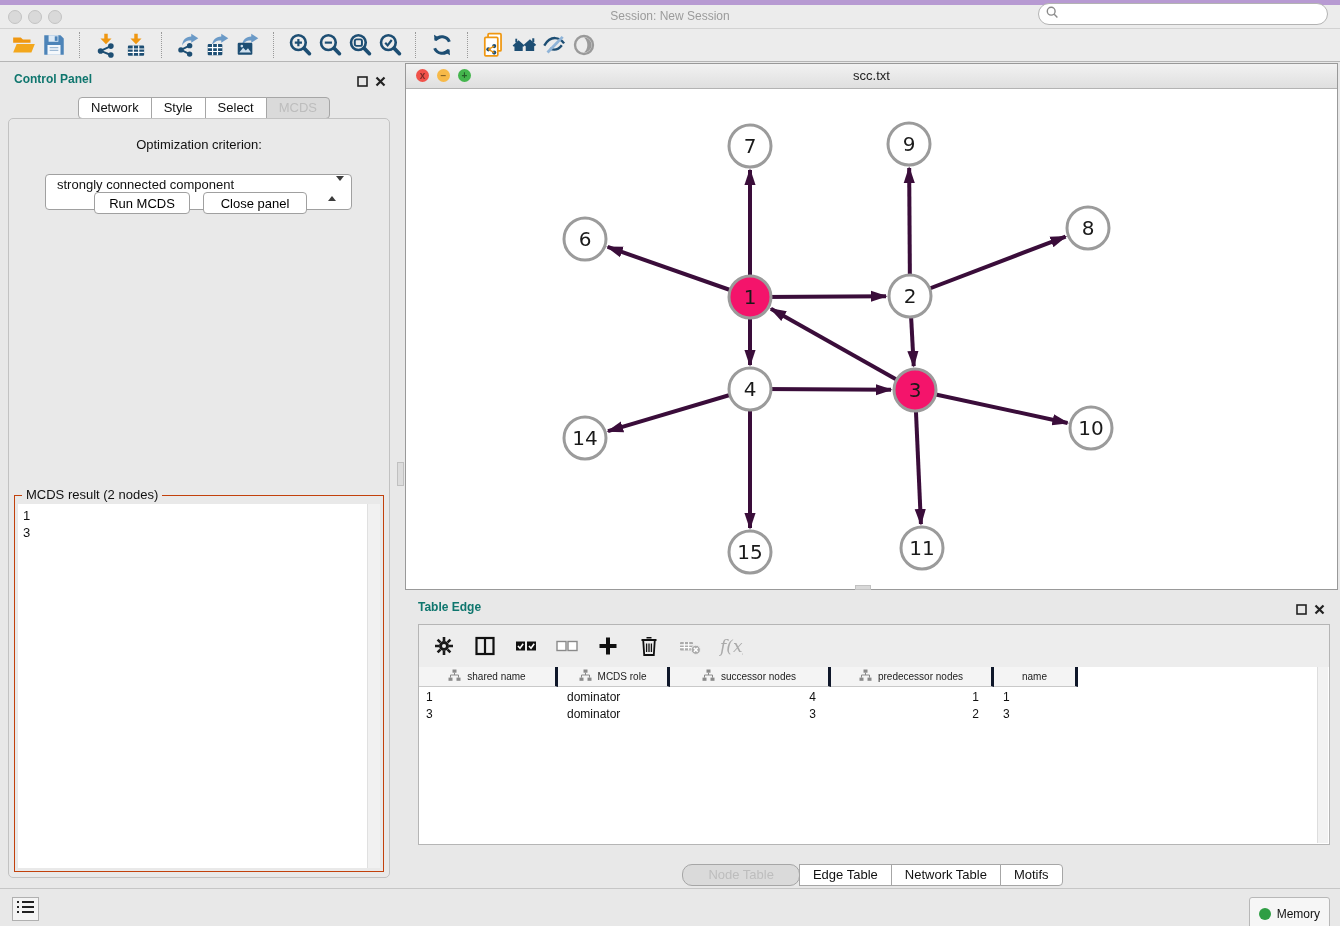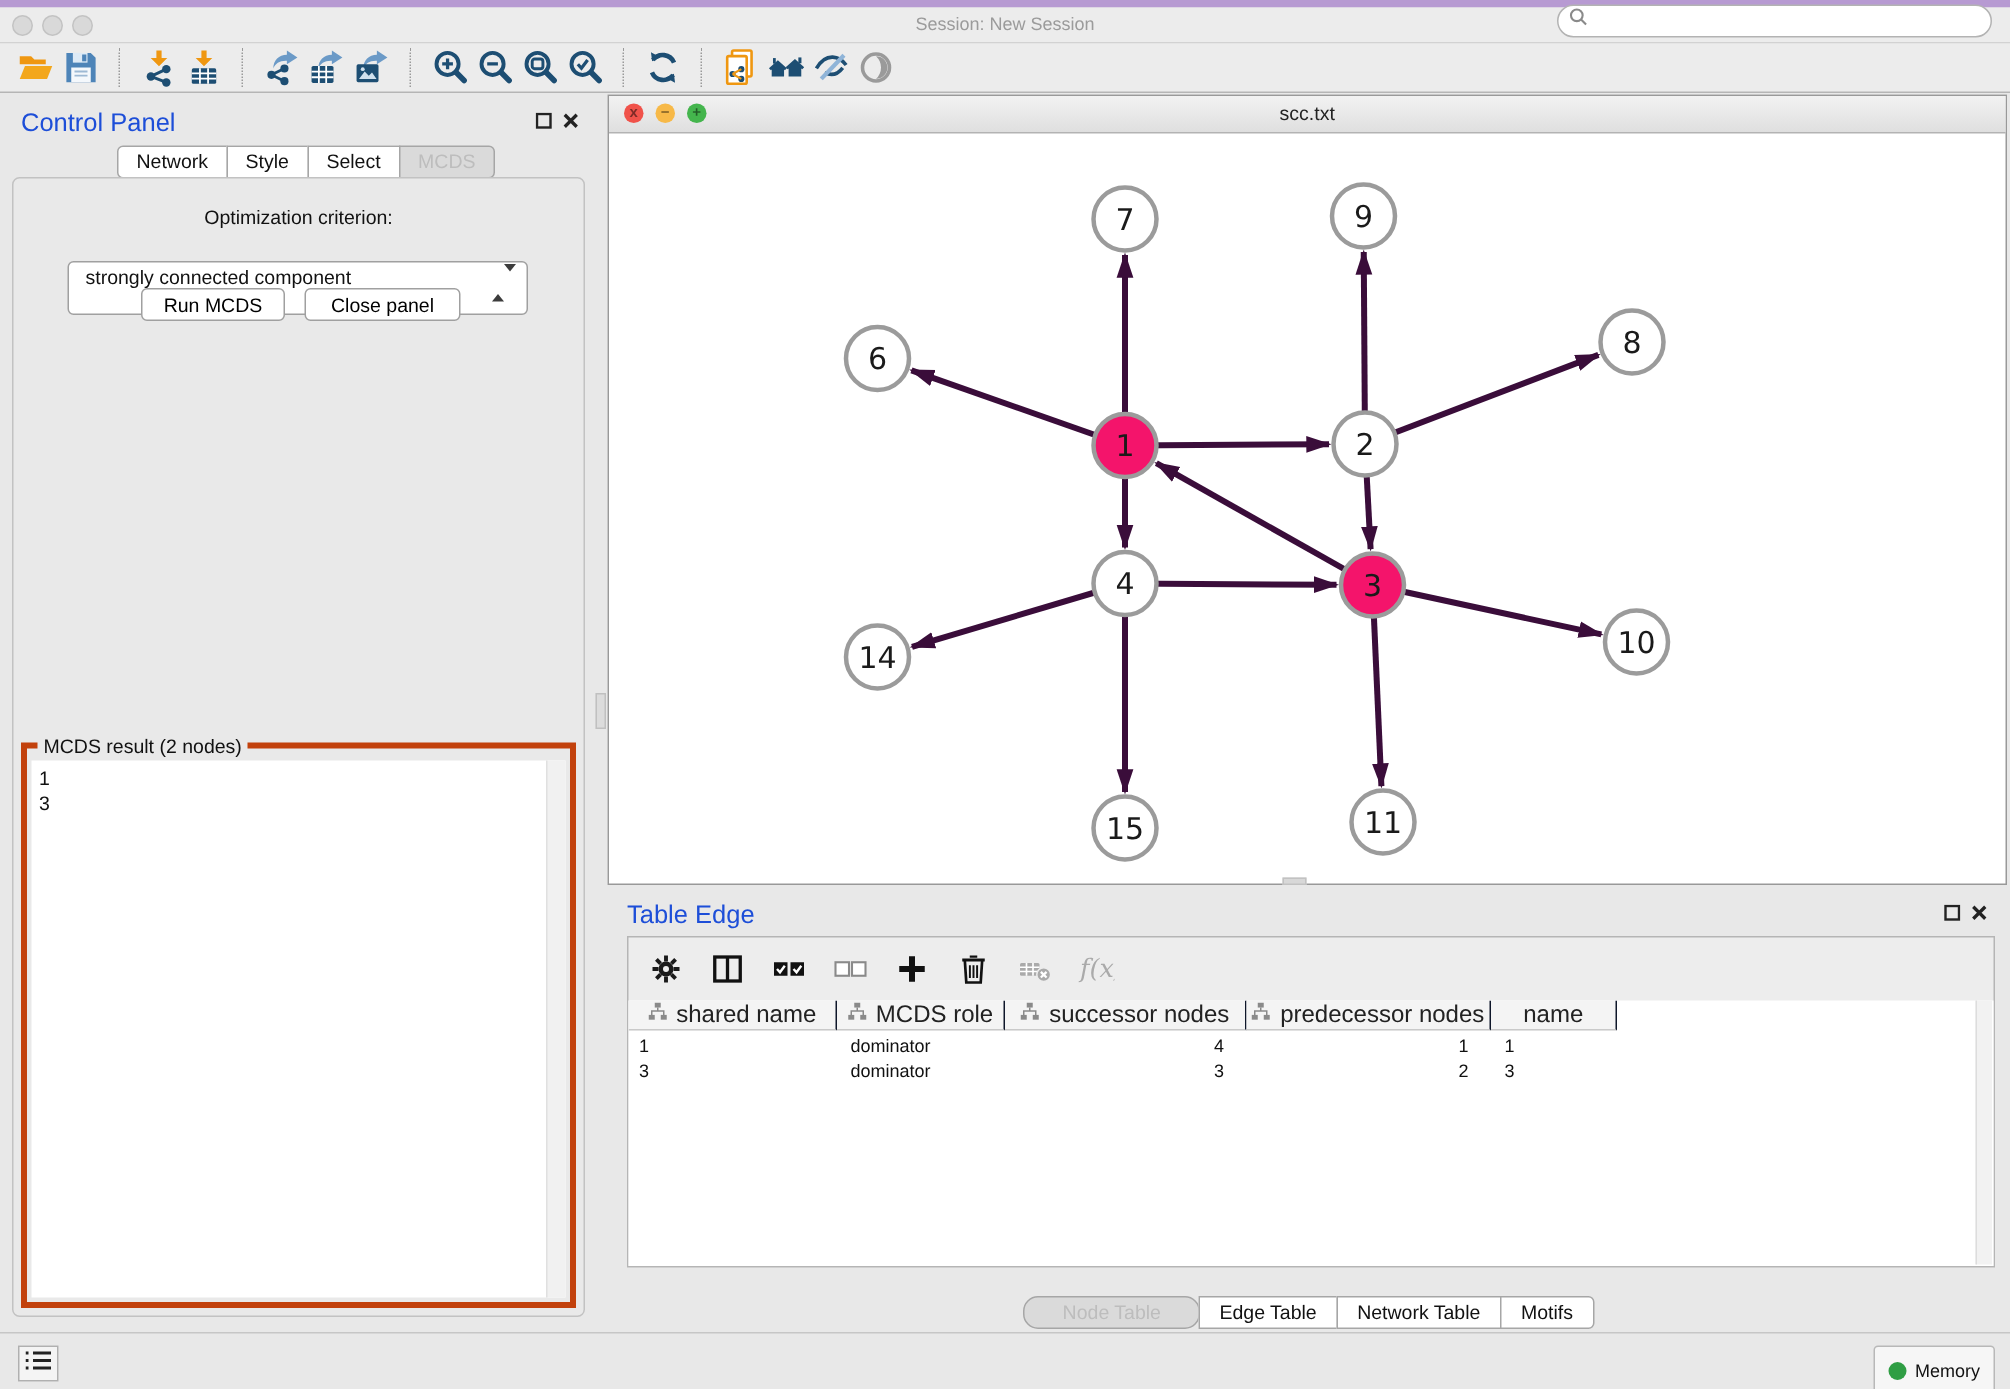--- a/index.html
+++ b/index.html
@@ -12,57 +12,57 @@
   .top-strip{position:absolute;left:0;top:0;width:1340px;height:5px;background:#b79ad2;}
   .titlebar{position:absolute;left:0;top:5px;width:1340px;height:23px;background:#ececec;border-bottom:1px solid #d2d2d2;}
   .traffic{position:absolute;top:5px;width:14px;height:14px;border-radius:50%;background:#d9d9d9;border:1px solid #c3c3c3;box-sizing:border-box;}
   .win-title{position:absolute;left:0;right:0;top:4px;text-align:center;font-size:12px;color:#9b9b9b;}
   .toolbar{position:absolute;left:0;top:29px;width:1340px;height:33px;background:#ececec;border-bottom:1px solid #b5b5b5;display:flex;align-items:center;padding-left:9px;box-sizing:border-box;}
   .tbtn{width:30px;height:30px;display:flex;align-items:center;justify-content:center;flex:0 0 auto;}
   .tsep{width:1px;height:26px;border-left:1px dotted #9a9a9a;margin:0 10px;flex:0 0 auto;}
   .search-wrap{position:absolute;right:12px;top:3px;width:290px;height:22px;background:#fff;border:1px solid #b3b3b3;border-radius:12px;display:flex;align-items:center;padding-left:7px;box-sizing:border-box;}
   .search-wrap input{border:none;outline:none;flex:1;font-size:12px;background:transparent;margin-left:5px;font-family:"Liberation Sans",sans-serif;}
   
-  .panel-title{font-size:17px;color:#1d4ed8;}
+  .panel-title{font-size:12px;color:#0f766e;font-weight:bold;}
   .ph-icons{position:absolute;display:flex;gap:7px;align-items:center;}
   
   .control-panel{position:absolute;left:0;top:63px;width:400px;height:825px;background:#e8e8e8;}
   .cp-title{position:absolute;left:14px;top:9px;}
   .cp-tabs{position:absolute;left:78px;top:34px;display:flex;}
   .tab{height:20px;line-height:20px;padding:0 12px;font-size:13px;background:#fff;border:1px solid #a6a6a6;margin-left:-1px;text-align:center;}
   .tab.first{border-radius:4px 0 0 4px;margin-left:0;}
   .tab.last{border-radius:0 4px 4px 0;}
   .tab.selected{background:#dadada;color:#bdbdbd;}
   .cp-content{position:absolute;left:8px;top:55px;width:382px;height:760px;background:#e9e9e9;border:1px solid #c2c2c2;border-radius:5px;box-sizing:border-box;}
   .opt-label{position:absolute;left:0;right:0;top:18px;text-align:center;font-size:13px;}
   .select-box{position:absolute;left:36px;top:55px;width:307px;height:36px;background:#fff;border:1px solid #a0a0a0;border-radius:4px;box-sizing:border-box;font-size:13px;line-height:20px;padding-left:11px;}
   .updown{position:absolute;right:7px;top:4px;}
   .updown .t-up{width:0;height:0;border-left:4px solid transparent;border-right:4px solid transparent;border-bottom:5px solid #3c3c3c;margin-bottom:2px;}
   .updown .t-down{width:0;height:0;border-left:4px solid transparent;border-right:4px solid transparent;border-top:5px solid #3c3c3c;}
   .cp-btn{position:absolute;top:73px;height:22px;background:#fff;border:1px solid #a0a0a0;border-radius:4px;font-size:13px;text-align:center;line-height:20px;box-sizing:border-box;font-family:"Liberation Sans",sans-serif;}
-  .fieldset{position:absolute;left:5px;top:376px;width:370px;height:377px;border:4px solid #c2410c;box-sizing:border-box;}
+  .fieldset{position:absolute;left:5px;top:376px;width:370px;height:377px;border:1px solid #c2410c;box-sizing:border-box;}
   .fieldset .legend{position:absolute;top:-9px;left:7px;background:#e9e9e9;padding:0 4px;font-size:13px;}
   .result-text{position:absolute;left:3px;top:8px;right:3px;bottom:3px;background:#fff;font-size:13px;line-height:17px;padding:3px 5px;box-sizing:border-box;}
   .result-scroll{position:absolute;right:3px;top:8px;width:13px;bottom:3px;background:#f1f1f1;border-left:1px solid #e0e0e0;box-sizing:border-box;}
   
   .network-window{position:absolute;left:405px;top:63px;width:933px;height:527px;background:#fff;border:1px solid #999;box-sizing:border-box;}
   .nw-titlebar{position:absolute;left:0;top:0;right:0;height:24px;background:linear-gradient(#f2f2f2,#dfdfdf);border-bottom:1px solid #b3b3b3;}
   .nw-title{position:absolute;left:0;right:0;top:4px;text-align:center;font-size:13px;color:#222;}
   .nw-light{position:absolute;top:5px;width:13px;height:13px;border-radius:50%;font-size:10px;line-height:13px;text-align:center;color:rgba(0,0,0,.48);font-weight:bold;box-sizing:border-box;}
   .nw-canvas{position:absolute;left:0;top:24px;}
   .vsplit-handle{position:absolute;left:397px;top:462px;width:7px;height:24px;background:#dcdcdc;border:1px solid #c0c0c0;box-sizing:border-box;}
   .hsplit-handle{position:absolute;left:855px;top:585px;width:16px;height:5px;background:#d8d8d8;border:1px solid #c2c2c2;box-sizing:border-box;}
   
   .table-panel{position:absolute;left:405px;top:595px;width:935px;height:293px;background:#e8e8e8;}
   .tp-title{position:absolute;left:13px;top:5px;}
   .tp-box{position:absolute;left:13px;top:29px;width:912px;height:221px;background:#ededed;border:1px solid #b5b5b5;box-sizing:border-box;}
   .tp-toolbar{position:absolute;left:0;top:0;right:0;height:42px;display:flex;align-items:center;padding-left:12px;gap:15px;}
   .tp-table{position:absolute;left:0;top:42px;right:0;bottom:0;background:#fff;overflow:hidden;}
   .th-row{position:absolute;left:0;top:0;height:20px;display:flex;}
-  .th-cell{height:20px;background:#f4f4f4;border-right:1px solid #0f172a;border-bottom:1px solid #c9c9c9;display:flex;align-items:center;justify-content:center;gap:6px;font-size:16px;color:#222;box-sizing:border-box;}
+  .th-cell{height:20px;background:#f4f4f4;border-right:3px solid #0f172a;border-bottom:1px solid #c9c9c9;display:flex;align-items:center;justify-content:center;gap:6px;font-size:10px;color:#222;box-sizing:border-box;}
   .tr-row{position:absolute;left:0;display:flex;height:17px;}
   .td-cell{height:17px;font-size:12px;line-height:16px;box-sizing:border-box;overflow:hidden;white-space:nowrap;}
   .tp-scroll{position:absolute;right:1px;top:42px;width:11px;bottom:1px;background:#f2f2f2;border-left:1px solid #ddd;box-sizing:border-box;}
   .tp-tabs{position:absolute;left:0;right:0;top:269px;display:flex;justify-content:center;}
   
   .statusbar{position:absolute;left:0;top:888px;width:1340px;height:38px;background:#e8e8e8;border-top:1px solid #c6c6c6;box-sizing:border-box;}
   .list-btn{position:absolute;left:12px;top:8px;width:27px;height:24px;background:#f4f4f4;border:1px solid #b0b0b0;display:flex;align-items:center;justify-content:center;box-sizing:border-box;}
   .memory-btn{position:absolute;right:10px;top:8px;height:33px;padding:0 9px;background:#f6f6f6;border:1px solid #b8b8b8;border-radius:3px;display:flex;align-items:center;gap:6px;font-size:12px;box-sizing:border-box;}
   .mem-dot{width:12px;height:12px;border-radius:50%;background:#2f9e44;display:inline-block;}
 </style>

